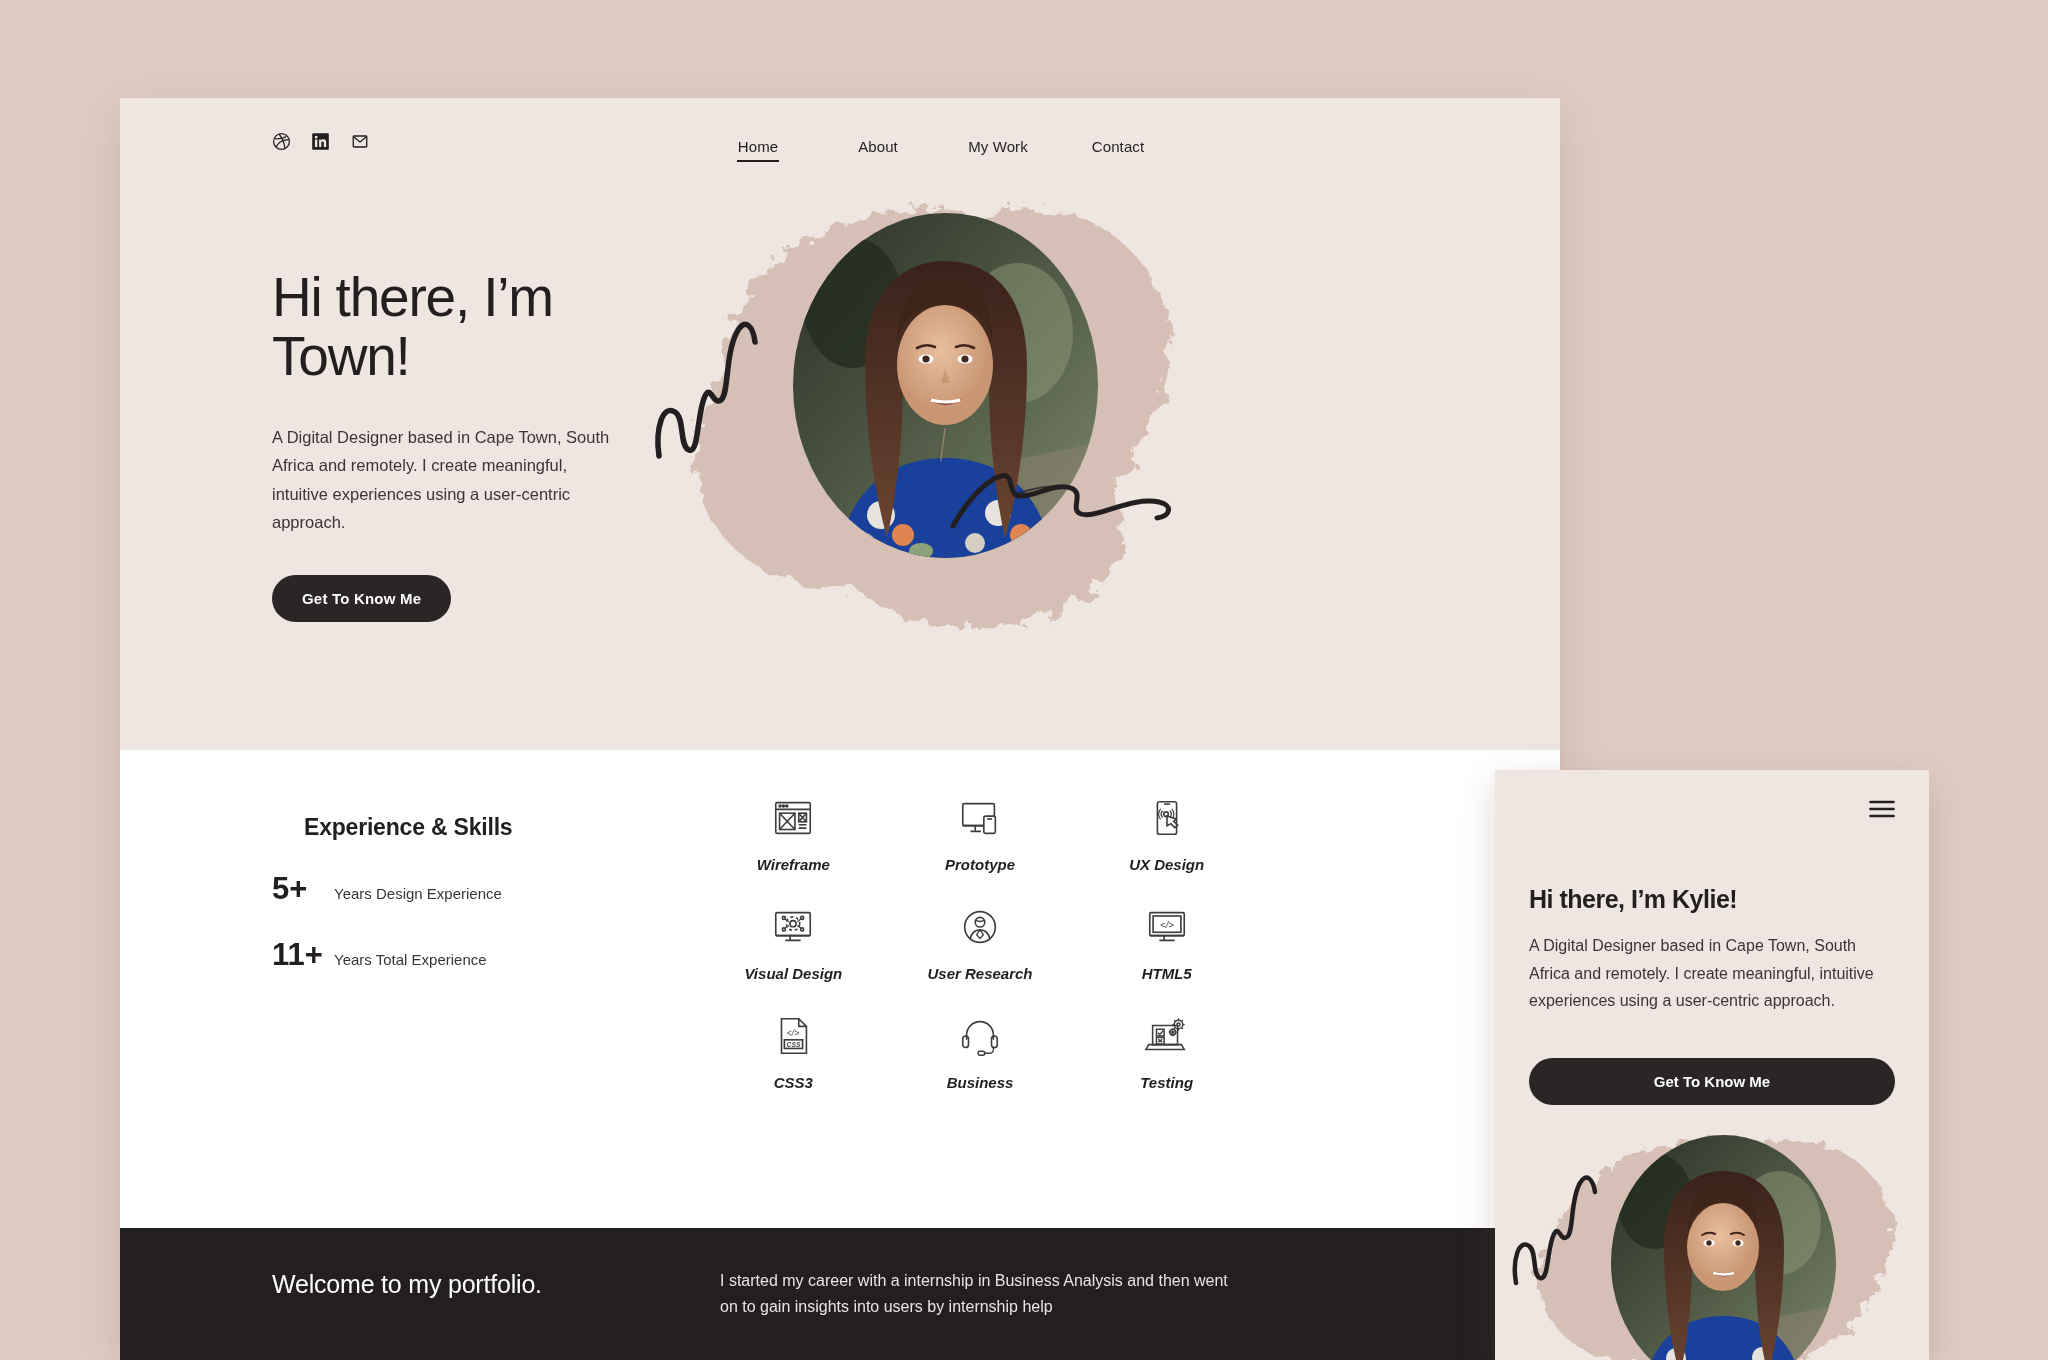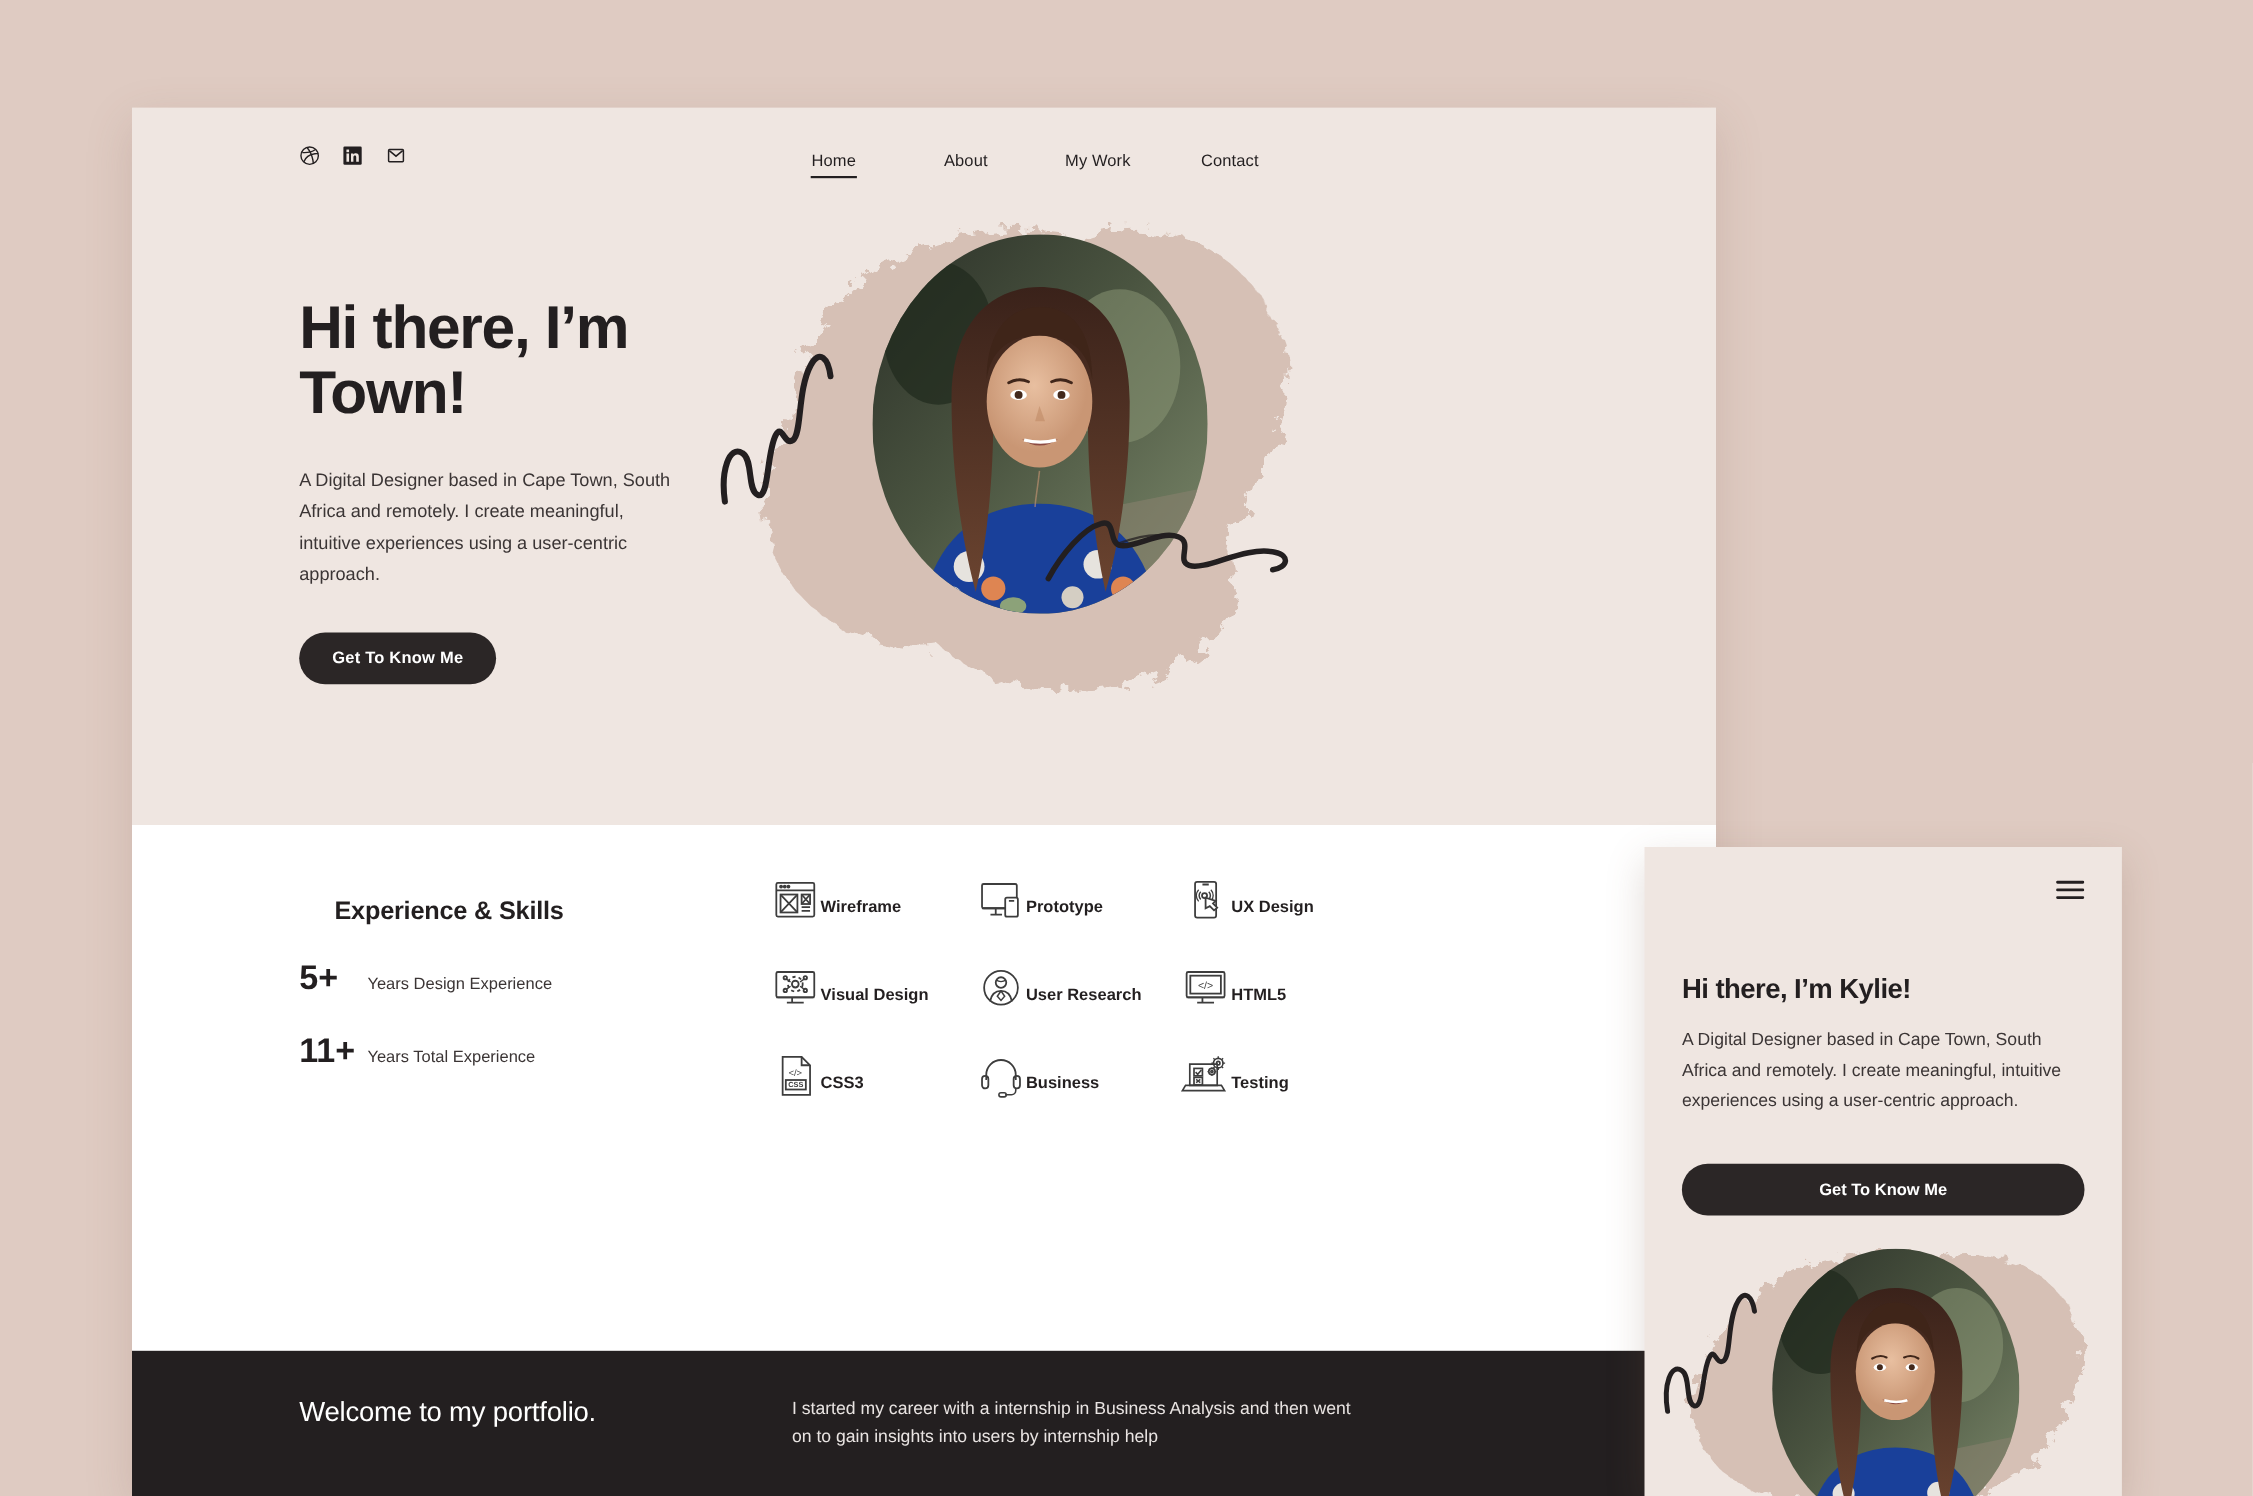--- a/index.html
+++ b/index.html
@@ -42,21 +42,21 @@
     letter-spacing:.1px; padding-bottom:5px;
     width:116px; text-align:center;
   }
   .nav a.active{ border-bottom:2.5px solid #231f20; width:auto; padding:0 1px 5px; }
   .nav .navslot{ width:116px; display:flex; justify-content:center; }
 
   .hero-left{
     position:absolute; left:152px; top:170px; width:470px;
   }
   .hero-title{
-    font-size:55px; font-weight:700; line-height:1.08;
+    font-size:55px; font-weight:400; line-height:1.08;
     color:#231f20; letter-spacing:-1.2px;
   }
   .hero-sub{
     margin-top:36px;
     font-size:16.5px; line-height:1.73; color:#3b3535; max-width:352px;
   }
   .btn-pill{
     display:inline-block; margin-top:38px;
     background:#2b2626; color:#fff;
     font-size:15px; font-weight:700;
@@ -86,21 +86,21 @@
   .exp-title{ font-size:23px; font-weight:700; color:#231f20; letter-spacing:-.2px;margin-left:32px;}
   .stat{ display:flex; align-items:baseline; margin-top:30px; }
   .stat .num{ font-size:31px; font-weight:700; color:#231f20; width:62px; }
   .stat .lbl{ font-size:15px; color:#3b3535; }
 
   .grid{
     position:absolute; left:580px; top:42px;
     width:560px;
     display:grid; grid-template-columns:repeat(3,1fr); row-gap:28px;
   }
-  .cell{ display:flex; flex-direction:row; align-items:center; }
+  .cell{ display:flex; flex-direction:column; align-items:center;font-style:italic; }
   .cell .icon{ height:52px; display:flex; align-items:center; justify-content:center; }
   .cell .cap{ margin-top:12px; font-size:15px; font-weight:700; color:#231f20; }
 
   
   .dark{
     position:relative; background:#231f20; height:132px;
   }
   .dark h2{
     position:absolute; left:152px; top:42px;
     color:#fff; font-size:25px; font-weight:400; letter-spacing:-.2px;

